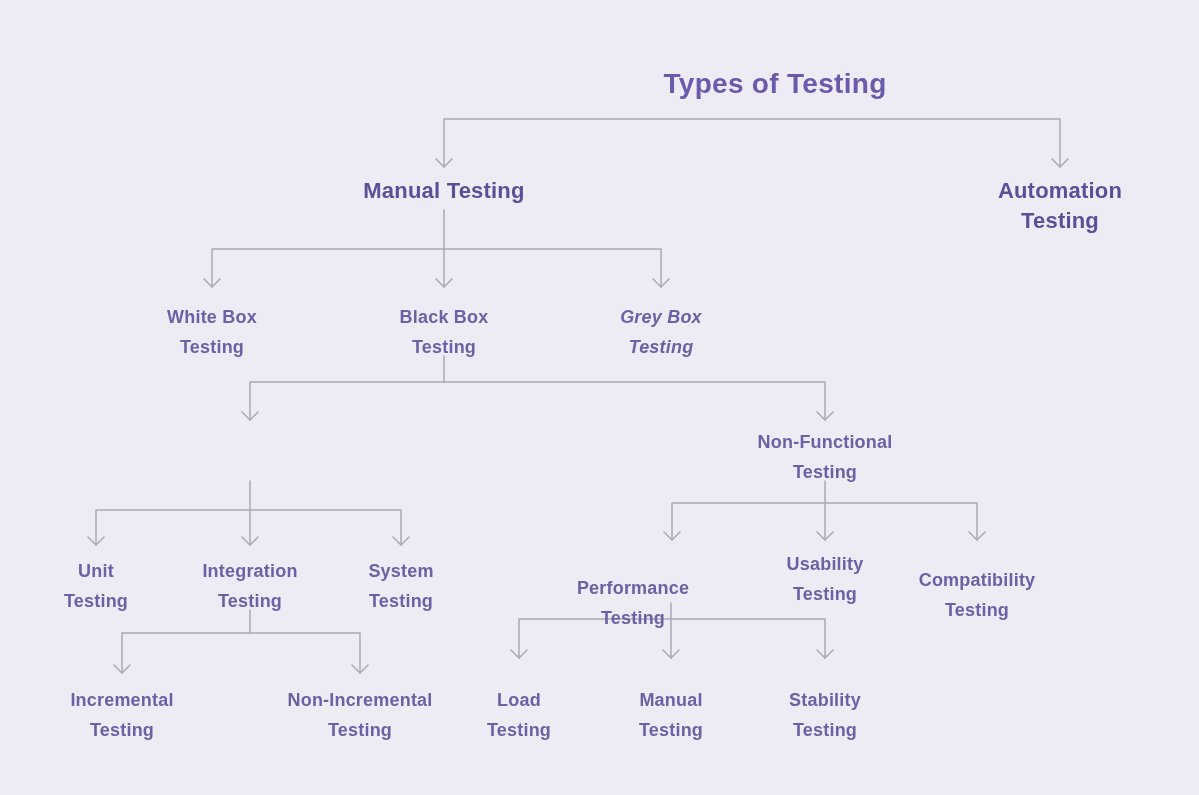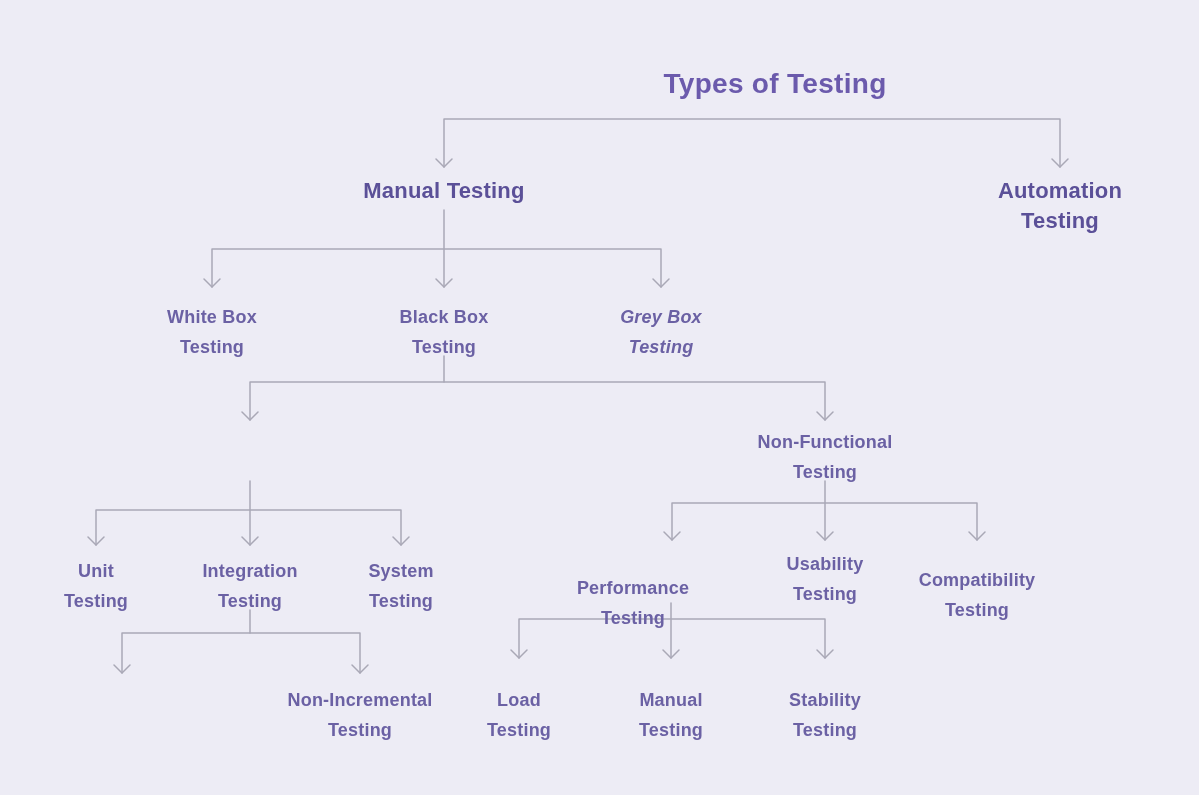--- a/index.html
+++ b/index.html
@@ -134,19 +134,20 @@
   <div class="node" style="left:825px; top:427px; width:165px;">Non-Functional Testing</div>
 
   <div class="node" style="left:96px; top:556px; width:80px;">Unit Testing</div>
   <div class="node" style="left:250px; top:556px; width:130px;">Integration Testing</div>
   <div class="node" style="left:401px; top:556px; width:95px;">System Testing</div>
 
   <div class="node" style="left:633px; top:549px; width:140px;margin-top:24px;">Performance Testing</div>
   <div class="node" style="left:825px; top:549px; width:105px;">Usability Testing</div>
   <div class="node" style="left:977px; top:565px; width:145px;text-align:center;">Compatibility Testing</div>
 
+  <div class="node" style="left:122px; top:685px; width:140px;">Incremental Testing</div>
   <div class="node" style="left:360px; top:685px; width:180px;">Non-Incremental Testing</div>
 
   <div class="node" style="left:519px; top:685px; width:80px;">Load Testing</div>
   <div class="node" style="left:671px; top:685px; width:90px;">Manual Testing</div>
   <div class="node" style="left:825px; top:685px; width:105px;">Stability Testing</div>
 
 </div>
 
 </body></html>

